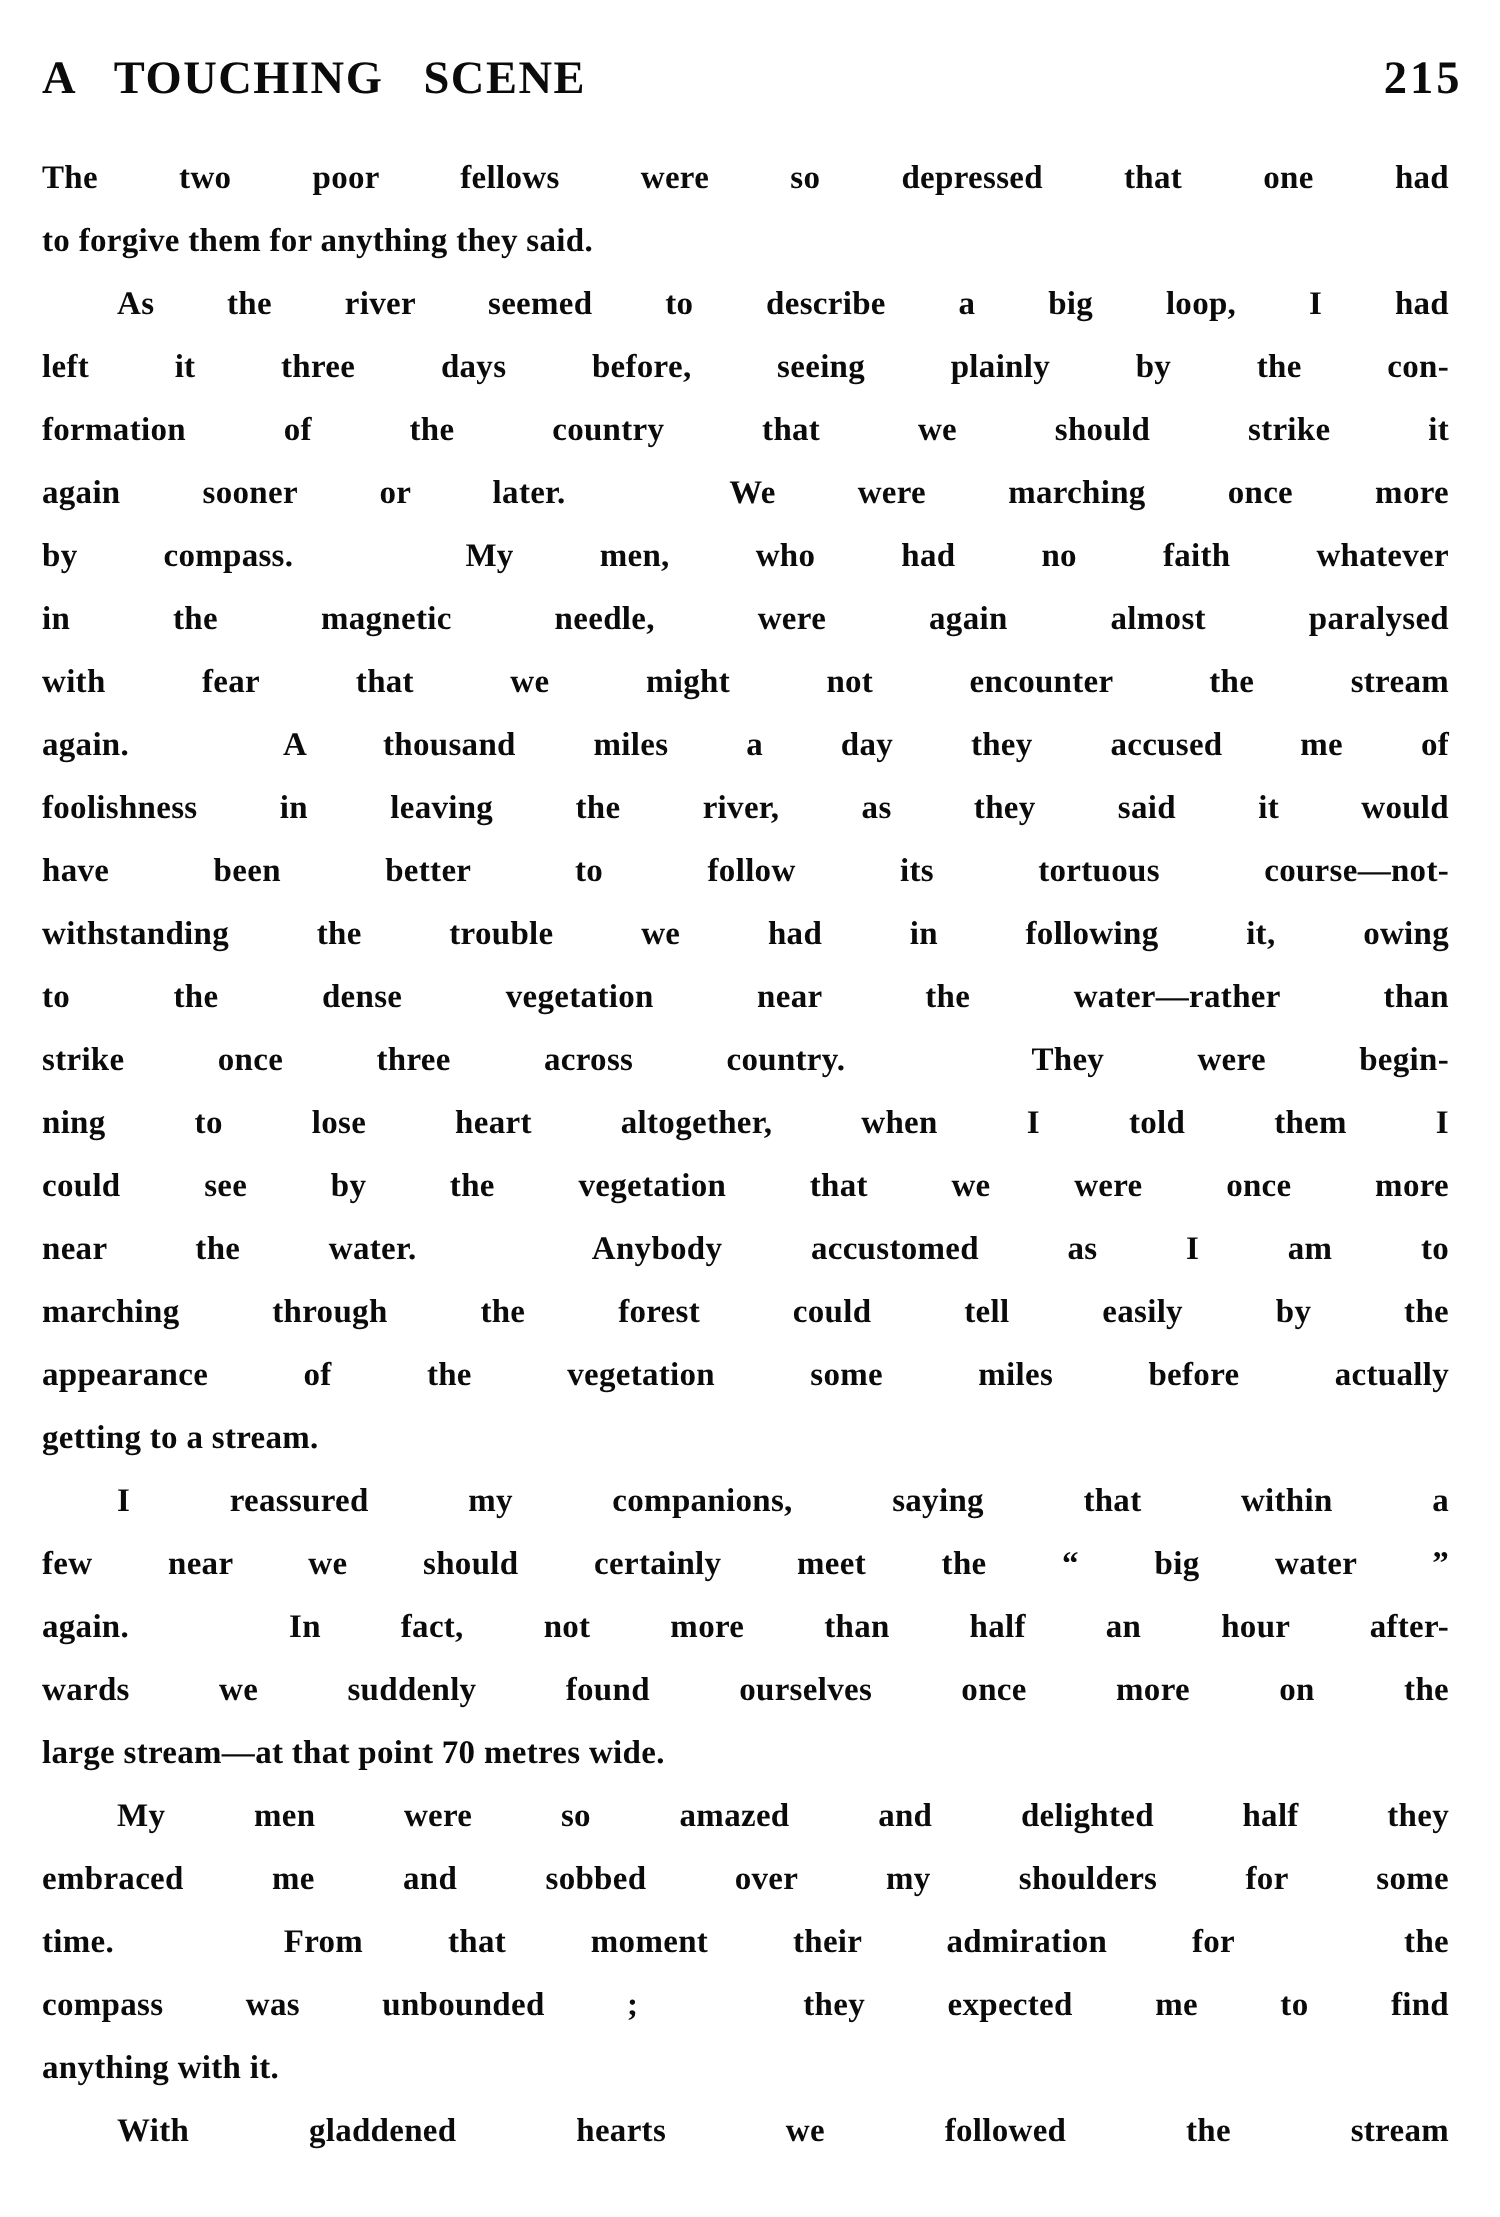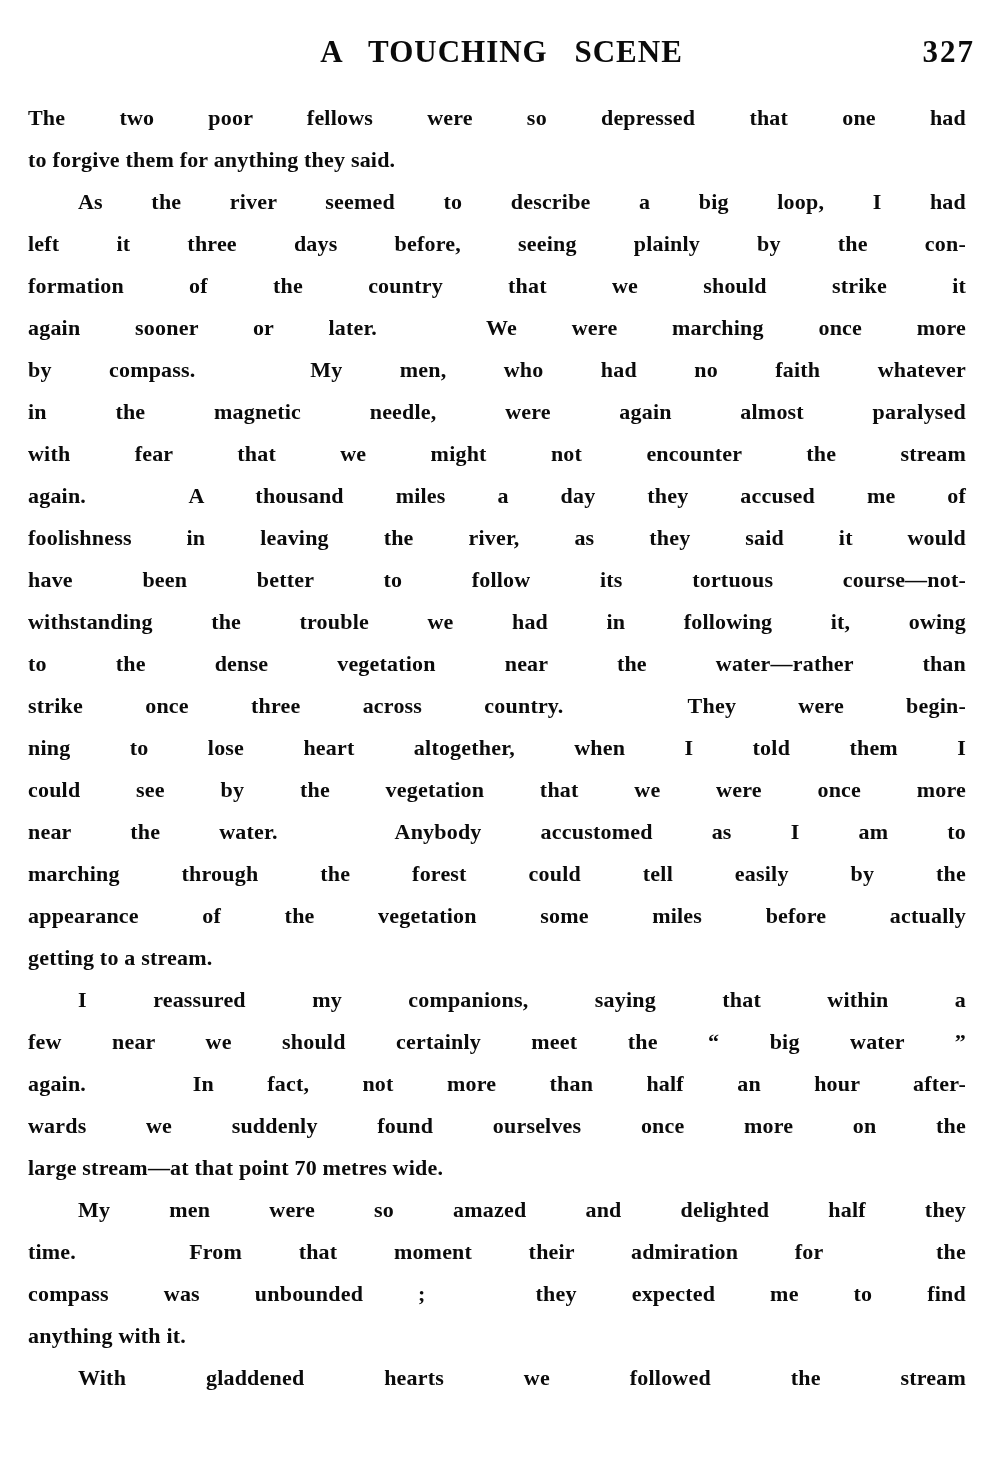--- a/index.html
+++ b/index.html
@@ -23,21 +23,21 @@
     left: 28px;
     right: 25px;
     height: 42px;
     font-size: 31px;
     line-height: 40px;
   }
   .title {
     position: absolute;
     left: 0;
     right: 0;
-    text-align: center;
+    text-align: left;
     letter-spacing: 1px;
     word-spacing: 18px;
   }
   .pagenum {
     position: absolute;
     right: 0;
     top: 0;
     letter-spacing: 2px;
   }
   .body-text {
@@ -63,21 +63,21 @@
   .line.indent {
     text-indent: 50px;
   }
 </style>
 </head>
 <body>
 
 <div class="page">
   <div class="header">
     <div class="title">A  TOUCHING  SCENE</div>
-    <div class="pagenum">327</div>
+    <div class="pagenum">215</div>
   </div>
   <div class="body-text" id="body-text">
       <div class="para">
         <div class="line">The two poor fellows were so depressed that one had</div>
         <div class="line end">to forgive them for anything they said.</div>
       </div>
       <div class="para">
         <div class="line indent">As the river seemed to describe a big loop, I had</div>
         <div class="line">left it three days before, seeing plainly by the con-</div>
         <div class="line">formation of the country that we should strike it</div>
@@ -100,20 +100,21 @@
       </div>
       <div class="para">
         <div class="line indent">I reassured my companions, saying that within a</div>
         <div class="line">few near we should certainly meet the “ big water ”</div>
         <div class="line">again.  In fact, not more than half an hour after-</div>
         <div class="line">wards we suddenly found ourselves once more on the</div>
         <div class="line end">large stream—at that point 70 metres wide.</div>
       </div>
       <div class="para">
         <div class="line indent">My men were so amazed and delighted half they</div>
+        <div class="line">embraced me and sobbed over my shoulders for some</div>
         <div class="line">time.  From that moment their admiration for  the</div>
         <div class="line">compass was unbounded ;  they expected me to find</div>
         <div class="line end">anything with it.</div>
       </div>
       <div class="para">
         <div class="line indent">With gladdened hearts we followed the stream</div>
       </div>
     </div>
 </div>
 

